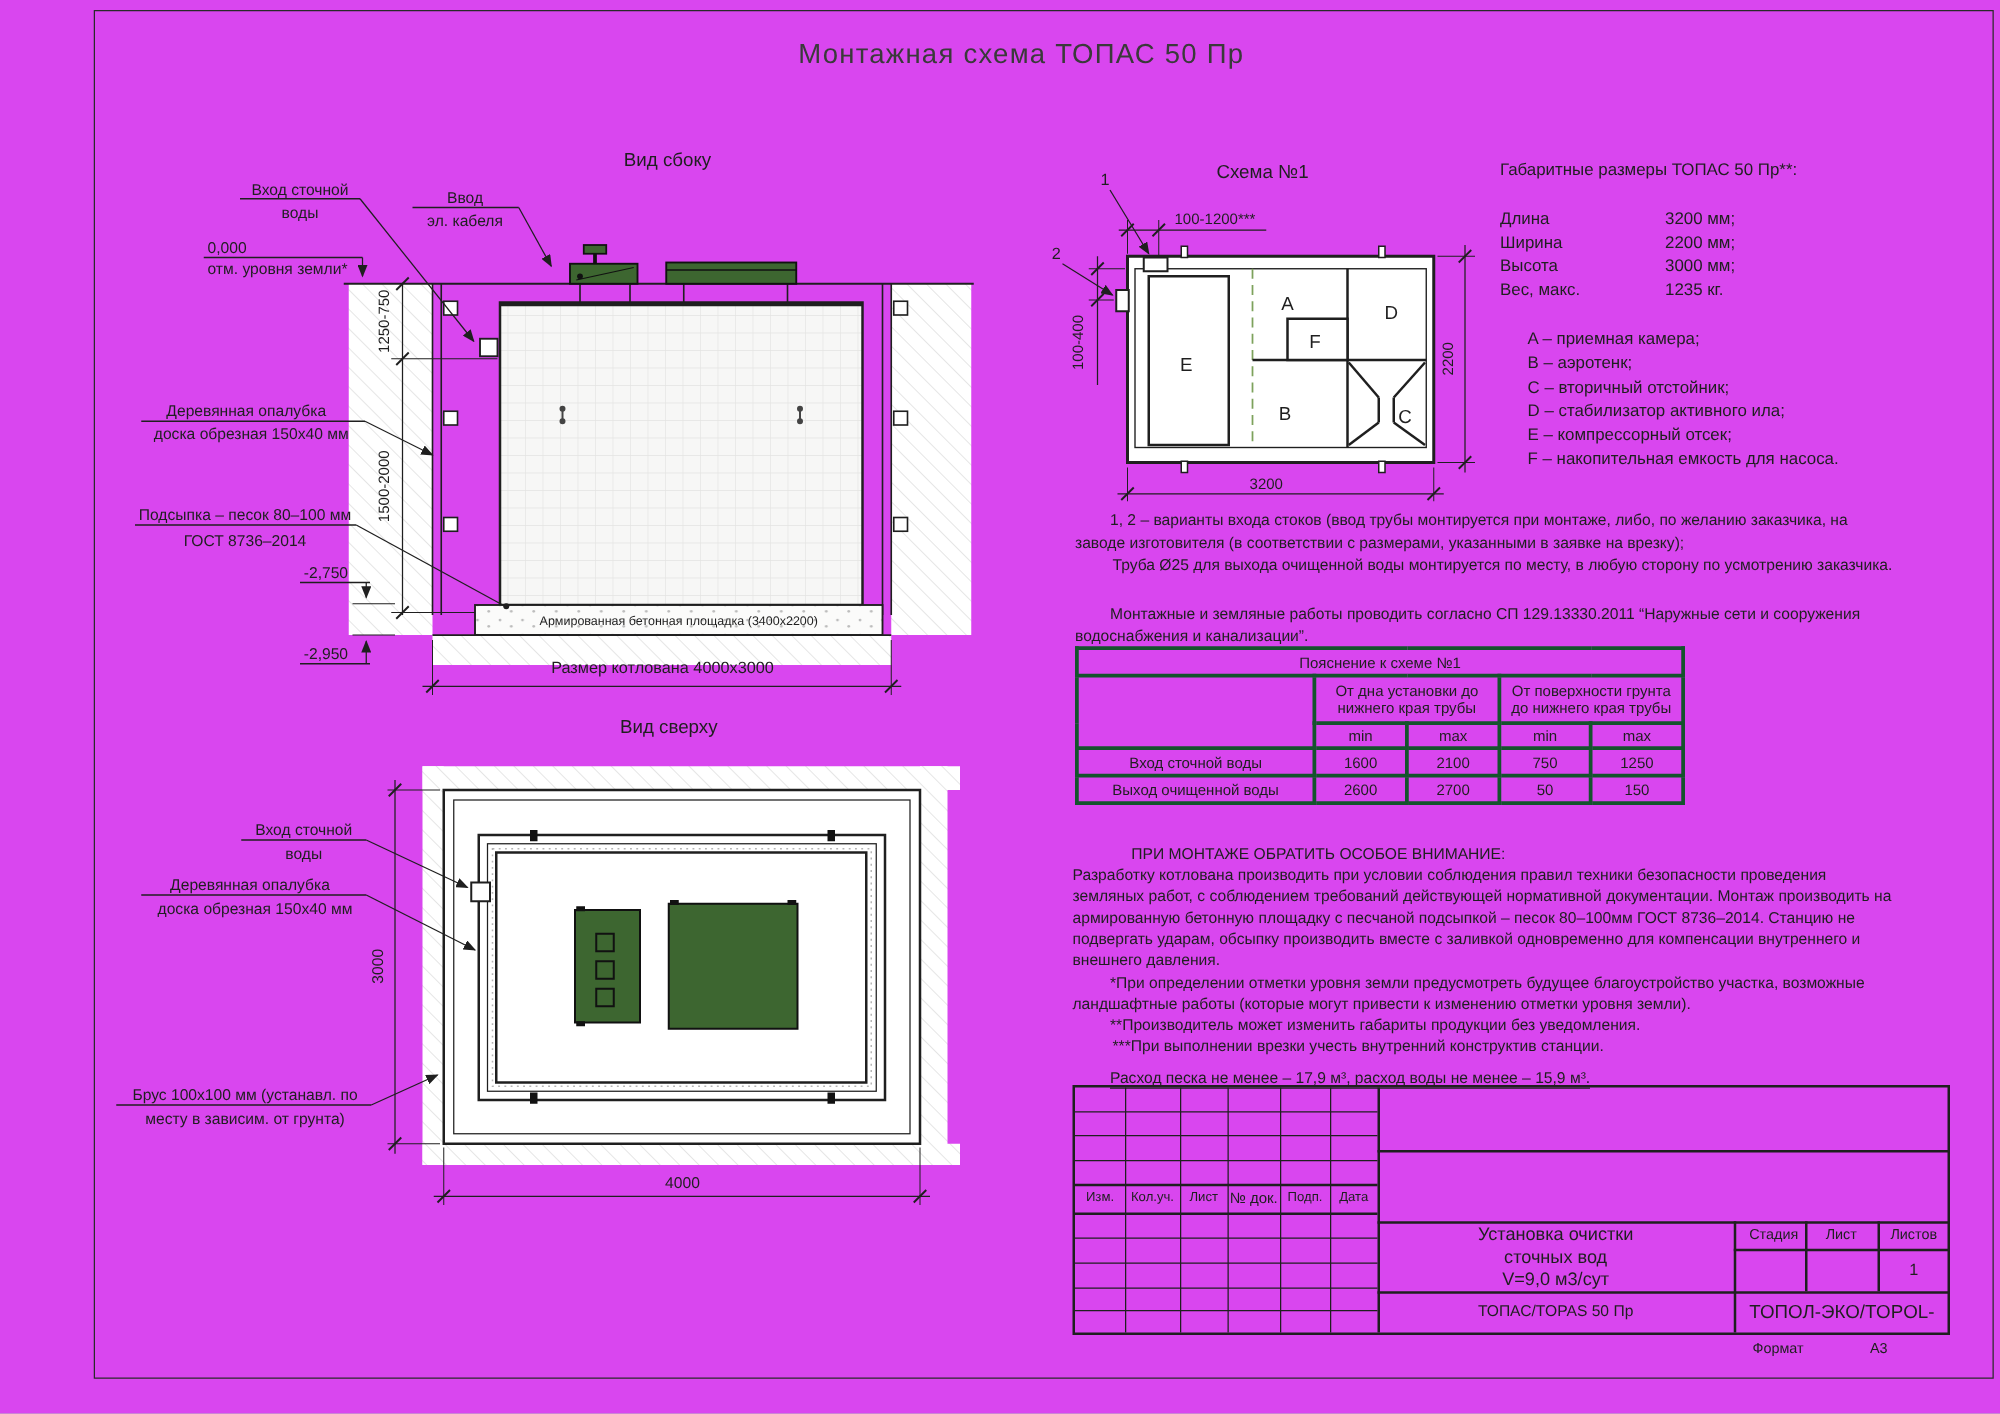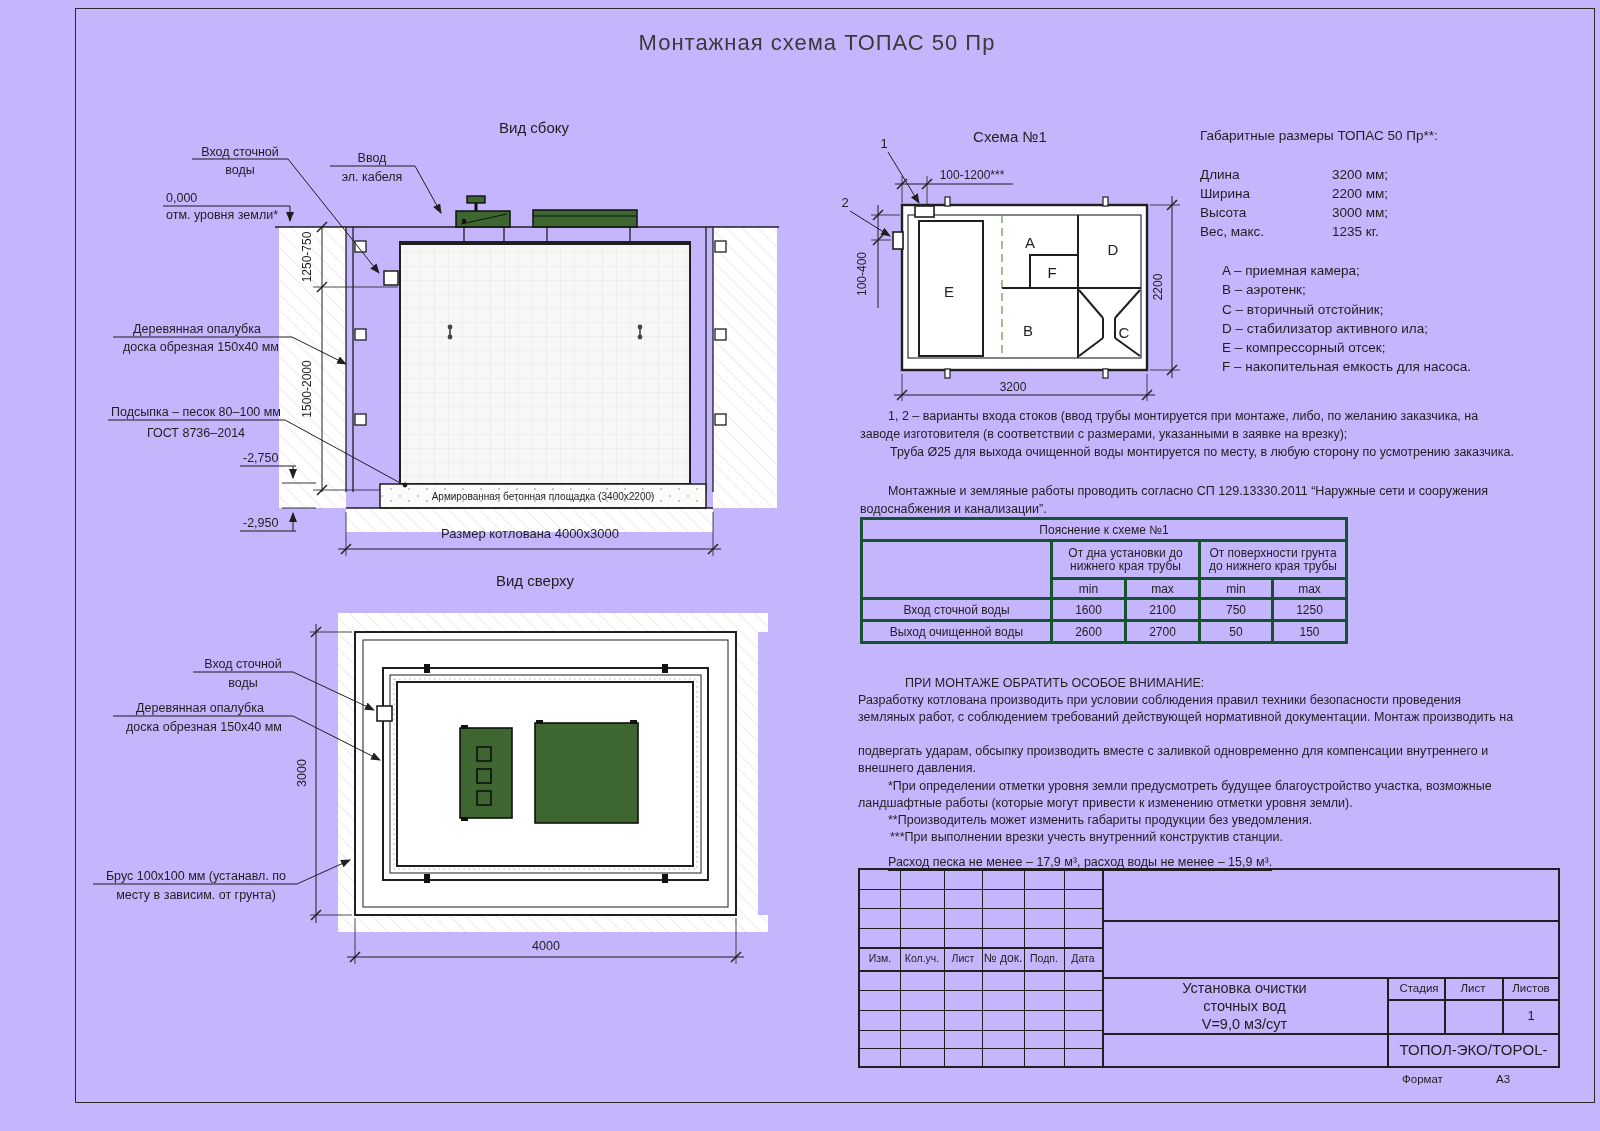--- a/index.html
+++ b/index.html
@@ -1,16 +1,16 @@
 <!DOCTYPE html>
 <html><head>
 <meta charset="utf-8">
 <style>
   html,body{margin:0;padding:0;background:#e8e8e8;}
-  #sheet{position:relative;width:1600px;height:1131px;background:#c4b5fd;outline:1px solid #777;
+  #sheet{position:relative;width:1600px;height:1131px;background:#d946ef;outline:1px solid #777;
          font-family:"Liberation Sans",sans-serif;color:#1f1f1f;overflow:hidden;}
   #frame{position:absolute;left:75px;top:8px;width:1518px;height:1093px;border:1.6px solid #2a2a2a;}
   #views{position:absolute;left:0;top:0;width:1600px;height:1131px;}
   svg text{font-family:"Liberation Sans",sans-serif;fill:#1f1f1f;}
   .t{position:absolute;white-space:nowrap;color:#1f1f1f;}
   .ctr{transform:translateX(-50%);}
   .f11{font-size:11.5px;}
   .f125{font-size:12.5px;}
   .f135{font-size:13.5px;}
   .title{font-size:22px;letter-spacing:1px;color:#3a3a3a;}
@@ -381,20 +381,21 @@
       <td>2700</td>
       <td>50</td>
       <td>150</td>
     </tr>
   </tbody>
     </table>
 
   <div class="t f125" style="left:905px;top:676px;">ПРИ МОНТАЖЕ ОБРАТИТЬ ОСОБОЕ ВНИМАНИЕ:</div>
   <div class="t f125" style="left:858px;top:710px;">земляных работ, с соблюдением требований действующей нормативной документации.  Монтаж производить на</div>
   <div class="t f125" style="left:858px;top:693px;">Разработку котлована производить при условии соблюдения правил техники безопасности проведения</div>
+  <div class="t f125" style="left:858px;top:727px;">армированную бетонную площадку с песчаной подсыпкой – песок 80–100мм ГОСТ 8736–2014. Станцию не</div>
   <div class="t f125" style="left:858px;top:744px;">подвергать ударам, обсыпку производить вместе с заливкой одновременно для компенсации внутреннего и</div>
   <div class="t f125" style="left:858px;top:761px;">внешнего давления.</div>
   <div class="t f125" style="left:888px;top:779px;">*При определении отметки уровня земли предусмотреть будущее благоустройство участка, возможные</div>
   <div class="t f125" style="left:858px;top:796px;">ландшафтные работы (которые могут привести к изменению отметки уровня земли).</div>
   <div class="t f125" style="left:888px;top:813px;">**Производитель может изменить габариты продукции без уведомления.</div>
   <div class="t f125" style="left:890px;top:830px;">***При выполнении врезки учесть внутренний конструктив станции.</div>
   <div class="t f125 uline" style="left:888px;top:855px;">Расход песка не менее – 17,9 м³, расход воды не менее – 15,9 м³.</div>
 
   <div id="stamp">
     <div>
@@ -432,18 +433,19 @@
       <div>Установка очистки</div>
       <div>сточных вод</div>
       <div>V=9,0 м3/сут</div>
     </div>
 
     <div class="scell" style="left:527px;top:107px;width:64px;height:22px;line-height:22px;font-size:11.5px;">Стадия</div>
     <div class="scell" style="left:584px;top:107px;width:58px;height:22px;line-height:22px;font-size:11.5px;">Лист</div>
     <div class="scell" style="left:642px;top:107px;width:58px;height:22px;line-height:22px;font-size:11.5px;">Листов</div>
     <div class="scell" style="left:642px;top:129px;width:58px;height:34px;line-height:34px;font-size:13px;">1</div>
 
+    <div class="scell" style="left:242px;top:163px;width:285px;height:33px;line-height:33px;font-size:12.5px;">ТОПАС/TOPAS 50 Пр</div>
     <div class="scell" style="left:527px;top:163px;width:173px;height:33px;line-height:33px;font-size:15px;">ТОПОЛ-ЭКО/TOPOL-ECO</div>
   </div>
 
   <div class="t f11" style="left:1402px;top:1073px;">Формат</div>
   <div class="t f11" style="left:1496px;top:1073px;">А3</div>
 </div>
 
 </body></html>

